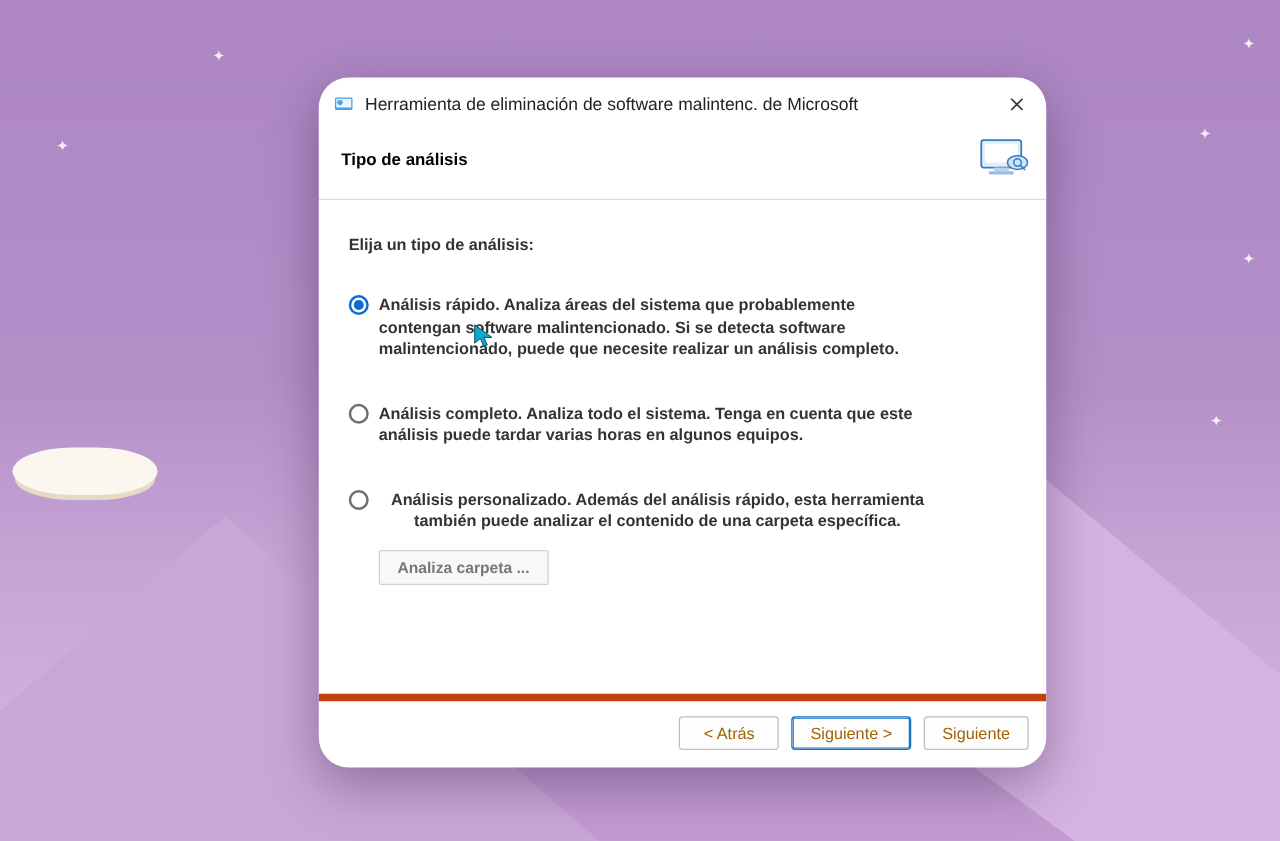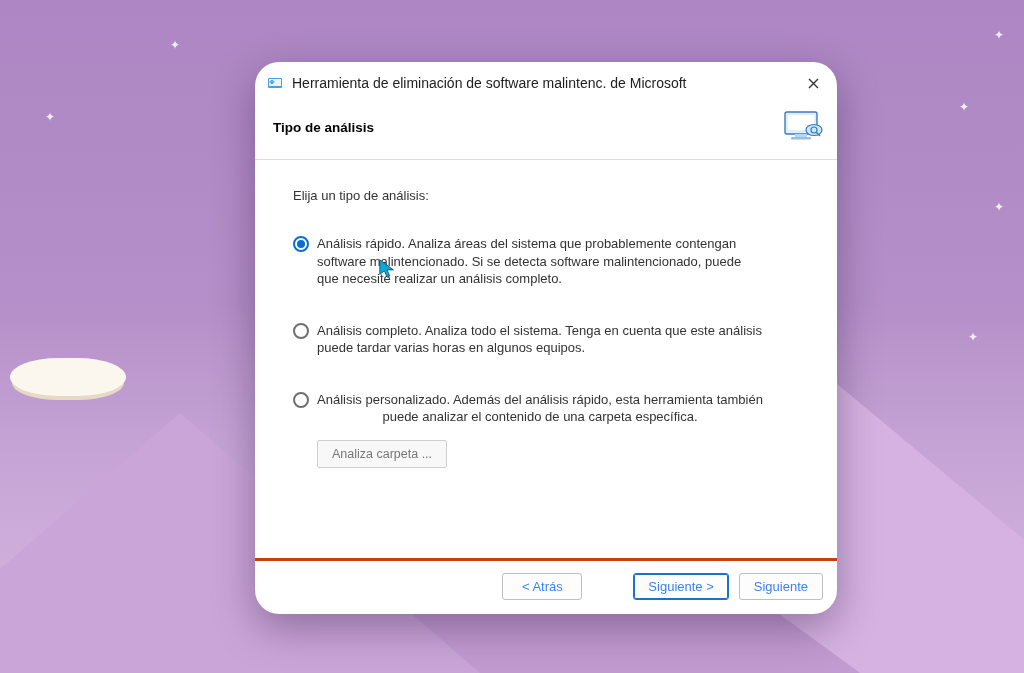--- a/index.html
+++ b/index.html
@@ -51,23 +51,24 @@
 
     .subhdr {
       display: flex; align-items: center;
       padding: 4px 12px 12px 18px;
       border-bottom: 1px solid #dcdcdc;
     }
     .subhdr .t { font-size: 13.5px; font-weight: 700; color: #000000; flex:1; }
     .hdrimg svg { display:block; }
 
     .content {
-      flex: 1; padding: 28px 28px 10px 38px;
+      flex: 1; padding: 28px 28px 10px 24px;
       color: #333;
-      border-bottom: 3px solid #c2410c;
+      border-bottom: 6px solid #c2410c;
+      font-weight: bold;
     }
     .prompt { font-size: 13px; margin-bottom: 32px; }
 
     .option {
       display: flex; align-items: flex-start;
       margin-bottom: 34px;
       max-width: 470px;
       cursor: default;
     }
     .radio {
@@ -93,27 +94,26 @@
       border-radius: 2px;
     }
 
     .footer {
       display: flex; justify-content: flex-end; gap: 10px;
       padding: 12px 14px 14px;
     }
     .btn {
       font-size: 13px; padding: 5px 14px;
       border: 1px solid #bfbfbf; background: #fdfdfd;
-      border-radius: 3px; color: #3b82f6; min-width: 80px;
+      border-radius: 3px; color: #a16207; min-width: 80px;
       text-align: center;
     }
     .btn.primary {
       border-color: #1a73c8;
       box-shadow: inset 0 0 0 1px #1a73c8;
-      margin-left: 41px;
     }
 
     .cursor {
       position: absolute; left: 377px; top: 258px;
       width: 22px; height: 22px; pointer-events: none;
     }
   </style>
 </head>
 <body>
 

